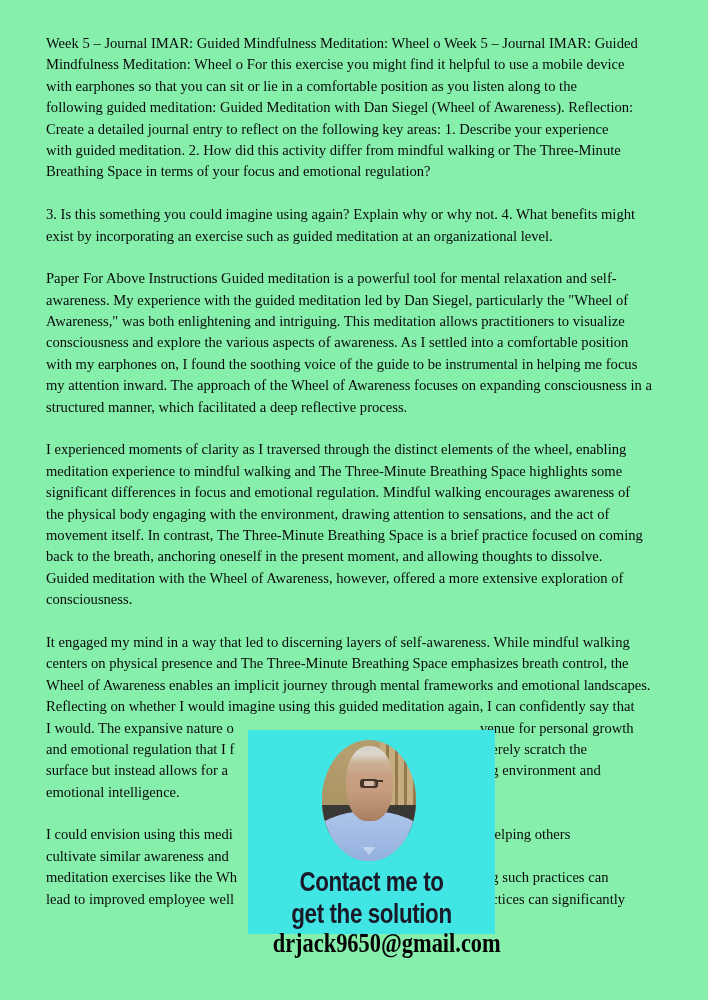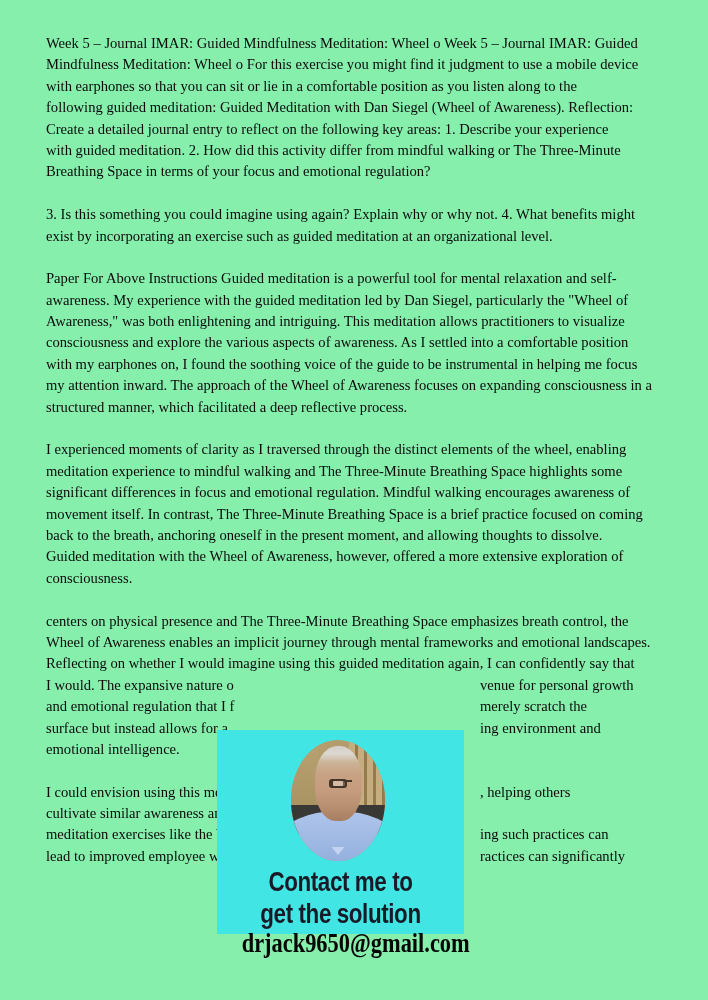--- a/index.html
+++ b/index.html
@@ -16,21 +16,21 @@
     padding:33px 40px 0 46px;
     box-sizing:border-box;
     font-size:14.6px;
     line-height:21.4px;
   }
   .paragraph{margin:0 0 21.4px 0;}
   .text-line{white-space:nowrap;position:relative;height:21.4px;}
   .right-frag{position:absolute;left:434px;top:0;white-space:nowrap;}
   
   #overlay{
-    position:absolute;left:217px;top:730px;width:247px;height:204px;
+    position:absolute;left:248px;top:730px;width:247px;height:204px;
     z-index:5;
   }
   #photo{
     position:absolute;left:74px;top:10px;width:94px;height:121px;
     border-radius:50%;overflow:hidden;background:#b49d6d;
   }
   .photo-stripes{
     position:absolute;right:0;top:0;width:38%;height:68%;
     background:repeating-linear-gradient(90deg,#c9b082 0 6px,#8f7447 6px 9px);
     opacity:.85;
@@ -88,21 +88,21 @@
   }
 </style>
 </head>
 <body>
 
 <div id="page" style="background: #86efac; color: rgb(10, 10, 10); padding-left: 20px;">
 
   <div id="doc-text">
       <div class="paragraph">
         <div class="text-line">Week 5 – Journal IMAR: Guided Mindfulness Meditation: Wheel o Week 5 – Journal IMAR: Guided</div>
-        <div class="text-line">Mindfulness Meditation: Wheel o For this exercise you might find it judgment to use a mobile device</div>
+        <div class="text-line">Mindfulness Meditation: Wheel o For this exercise you might find it helpful to use a mobile device</div>
         <div class="text-line">with earphones so that you can sit or lie in a comfortable position as you listen along to the</div>
         <div class="text-line">following guided meditation: Guided Meditation with Dan Siegel (Wheel of Awareness). Reflection:</div>
         <div class="text-line">Create a detailed journal entry to reflect on the following key areas: 1. Describe your experience</div>
         <div class="text-line">with guided meditation. 2. How did this activity differ from mindful walking or The Three-Minute</div>
         <div class="text-line">Breathing Space in terms of your focus and emotional regulation?</div>
       </div>
       <div class="paragraph">
         <div class="text-line">3. Is this something you could imagine using again? Explain why or why not. 4. What benefits might</div>
         <div class="text-line">exist by incorporating an exercise such as guided meditation at an organizational level.</div>
       </div>
@@ -112,26 +112,28 @@
         <div class="text-line">Awareness," was both enlightening and intriguing. This meditation allows practitioners to visualize</div>
         <div class="text-line">consciousness and explore the various aspects of awareness. As I settled into a comfortable position</div>
         <div class="text-line">with my earphones on, I found the soothing voice of the guide to be instrumental in helping me focus</div>
         <div class="text-line">my attention inward. The approach of the Wheel of Awareness focuses on expanding consciousness in a</div>
         <div class="text-line">structured manner, which facilitated a deep reflective process.</div>
       </div>
       <div class="paragraph">
         <div class="text-line">I experienced moments of clarity as I traversed through the distinct elements of the wheel, enabling</div>
         <div class="text-line">meditation experience to mindful walking and The Three-Minute Breathing Space highlights some</div>
         <div class="text-line">significant differences in focus and emotional regulation. Mindful walking encourages awareness of</div>
+        <div class="text-line">the physical body engaging with the environment, drawing attention to sensations, and the act of</div>
         <div class="text-line">movement itself. In contrast, The Three-Minute Breathing Space is a brief practice focused on coming</div>
         <div class="text-line">back to the breath, anchoring oneself in the present moment, and allowing thoughts to dissolve.</div>
         <div class="text-line">Guided meditation with the Wheel of Awareness, however, offered a more extensive exploration of</div>
         <div class="text-line">consciousness.</div>
       </div>
       <div class="paragraph">
+        <div class="text-line">It engaged my mind in a way that led to discerning layers of self-awareness. While mindful walking</div>
         <div class="text-line">centers on physical presence and The Three-Minute Breathing Space emphasizes breath control, the</div>
         <div class="text-line">Wheel of Awareness enables an implicit journey through mental frameworks and emotional landscapes.</div>
         <div class="text-line">Reflecting on whether I would imagine using this guided meditation again, I can confidently say that</div>
         <div class="text-line"><span>I would. The expansive nature o</span><span class="right-frag">venue for personal growth</span></div>
         <div class="text-line"><span>and emotional regulation that I f</span><span class="right-frag">merely scratch the</span></div>
         <div class="text-line"><span>surface but instead allows for a</span><span class="right-frag">ing environment and</span></div>
         <div class="text-line">emotional intelligence.</div>
       </div>
       <div class="paragraph">
         <div class="text-line"><span>I could envision using this medi</span><span class="right-frag">, helping others</span></div>

